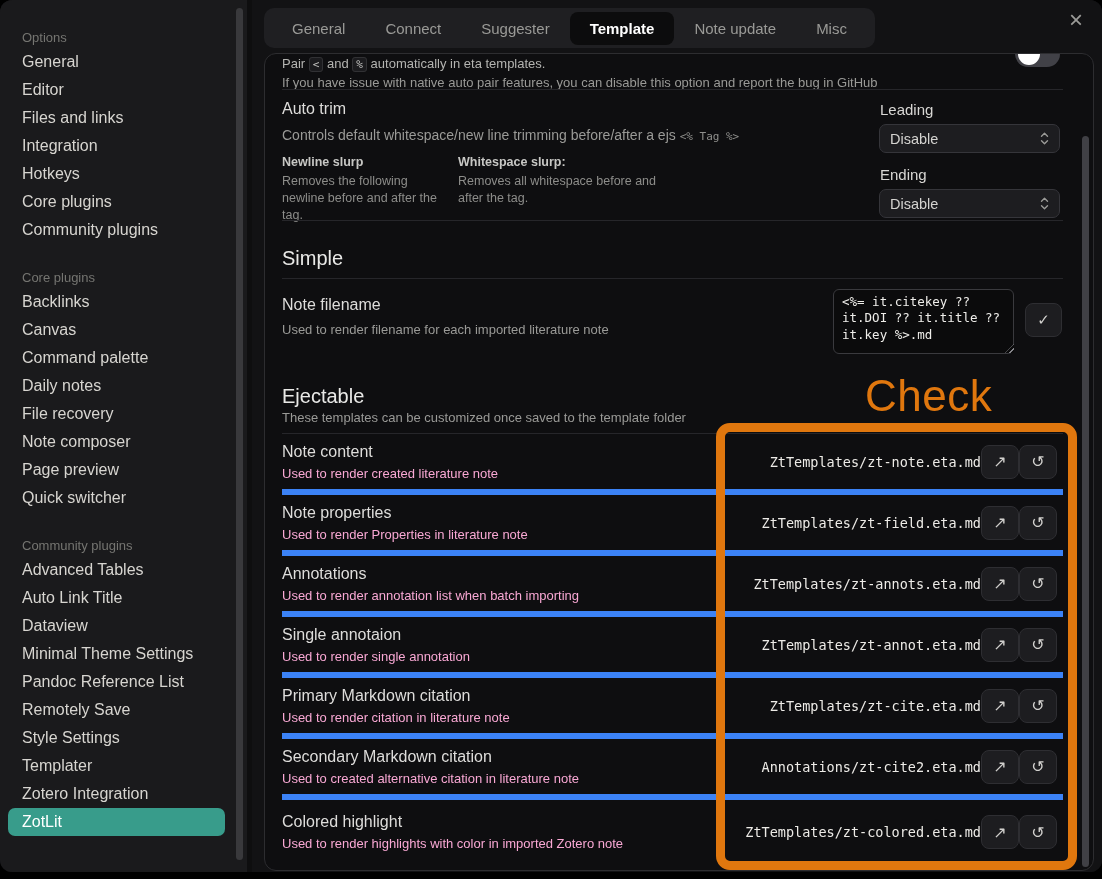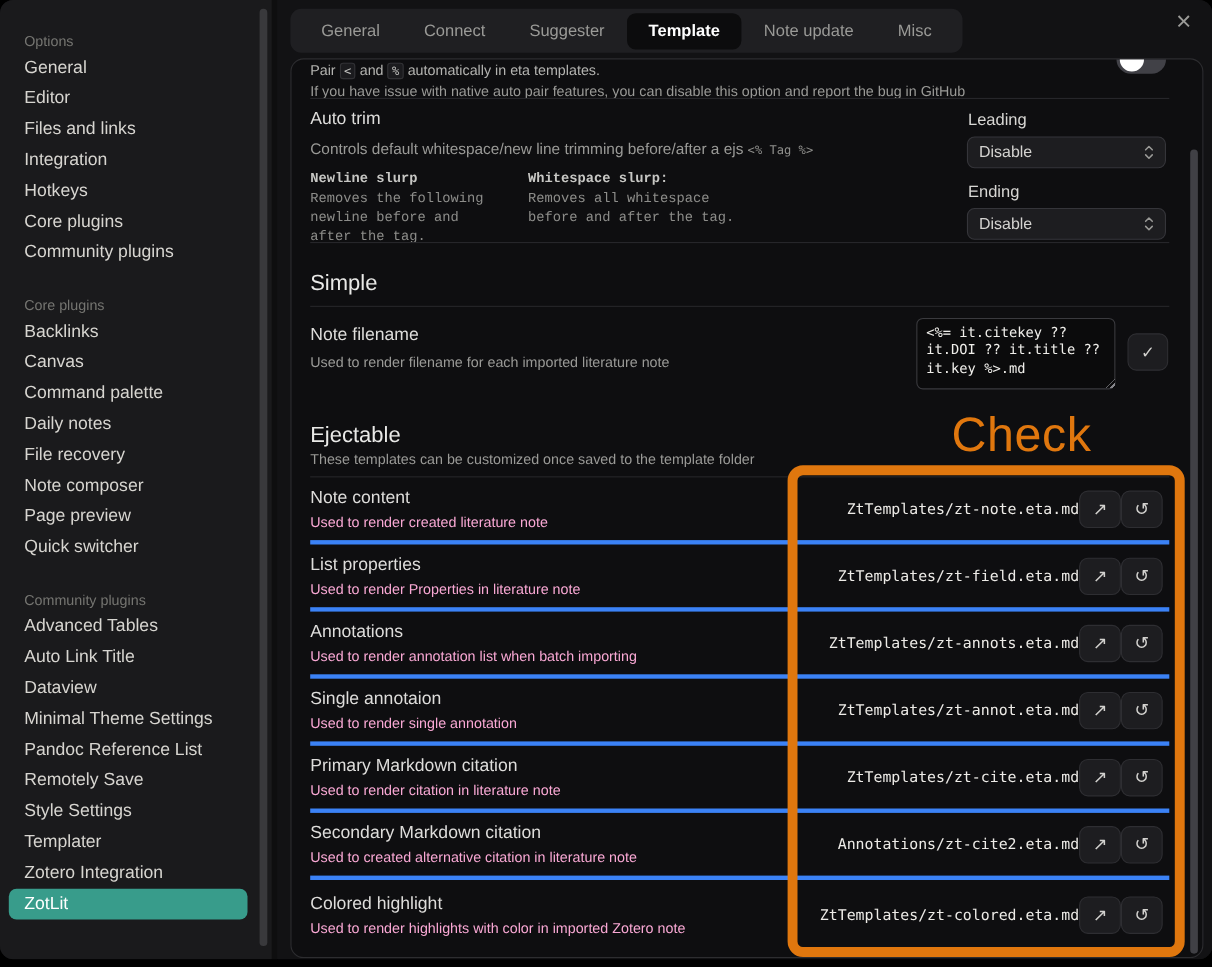--- a/index.html
+++ b/index.html
@@ -47,21 +47,21 @@
   .toggle .knob { position:absolute; left:3px; top:2px; width:22px; height:22px;
                   border-radius:50%; background:#ffffff; }
 
   
   .autotrim { position:absolute; left:17px; top:46px; width:600px; }
   .set-name { font-size:16px; color:#dedddb; }
   .set-desc { font-size:13px; color:#9a9a97; line-height:1.35; }
   .autotrim .set-name { margin-bottom:8px; }
   .autotrim .set-desc { font-size:14px; }
   .inline-code { font-family:"DejaVu Sans Mono", monospace; font-size:11px; color:#8f8f8c; }
-  .subgrid { display:grid; grid-template-columns:168px 205px; column-gap:30px; margin-top:10px;font-family:Liberation Mono, monospace; }
+  .subgrid { display:grid; grid-template-columns:168px 205px; column-gap:8px; margin-top:10px; }
   .sub-name { font-size:12.5px; font-weight:700; color:#c7c7c4; margin-bottom:4px; }
   .sub-desc { font-size:12.5px; color:#8d8d8a; line-height:1.35; }
   .trim-controls { position:absolute; right:33px; top:47px; width:181px; }
   .dd-label { font-size:15px; color:#d8d7d4; margin:0 0 6px 1px; }
   .dd { height:29px; border-radius:7px; background:#1d1d20; border:1px solid #35353a;
         display:flex; align-items:center; justify-content:space-between; padding:0 10px;
         font-size:14.5px; color:#d4d3d0; margin-bottom:13px; cursor:pointer; }
 
   .section-head { position:absolute; left:17px; font-size:20px; font-weight:400; color:#e9e9e7;text-align:right; }
 
@@ -79,21 +79,21 @@
               color:#d2d1ce; display:flex; align-items:center; justify-content:center;
               cursor:pointer; }
   .nf-confirm { position:absolute; left:760px; top:249px; width:37px; height:34px; font-size:15px; }
 
   .ej-head { top:331px; }
   .ej-desc { position:absolute; left:17px; top:355px; width:600px; }
 
   
   .tpl-rows { position:absolute; left:17px; top:380px; width:781px; }
   .tpl-row { height:61px; display:flex; align-items:center; justify-content:space-between;
-             border-bottom:4px solid #3b82f6; padding-right:6px; }
+             border-bottom:6px solid #3b82f6; padding-right:6px; }
   .tpl-row:last-child { border-bottom:none; height:64px; }
   .tr-name { font-size:16px; color:#dedddb; margin-bottom:5px; }
   .tr-desc { font-size:13px; color:#f9a8d4; }
   .tr-right { display:flex; align-items:center; }
   .tr-path { font-family:"DejaVu Sans Mono", monospace; font-size:13.5px; color:#edebe7; white-space:nowrap; }
   .tr-btn { width:38px; height:34px; font-size:16px; }
 
   .panel-scrollbar { position:absolute; right:4px; top:82px; width:7px; height:731px;
                      border-radius:4px; background:#404045; }
 
@@ -286,21 +286,21 @@
     </div>
     <div class="tr-right">
       <span class="tr-path">ZtTemplates/zt-note.eta.md</span>
       <button class="icon-btn tr-btn">↗</button>
       <button class="icon-btn tr-btn">↺</button>
     </div>
   </div>
 
   <div class="tpl-row">
     <div class="tr-info">
-      <div class="tr-name">List properties</div>
+      <div class="tr-name">Note properties</div>
       <div class="tr-desc">Used to render Properties in literature note</div>
     </div>
     <div class="tr-right">
       <span class="tr-path">ZtTemplates/zt-field.eta.md</span>
       <button class="icon-btn tr-btn">↗</button>
       <button class="icon-btn tr-btn">↺</button>
     </div>
   </div>
 
   <div class="tpl-row">

